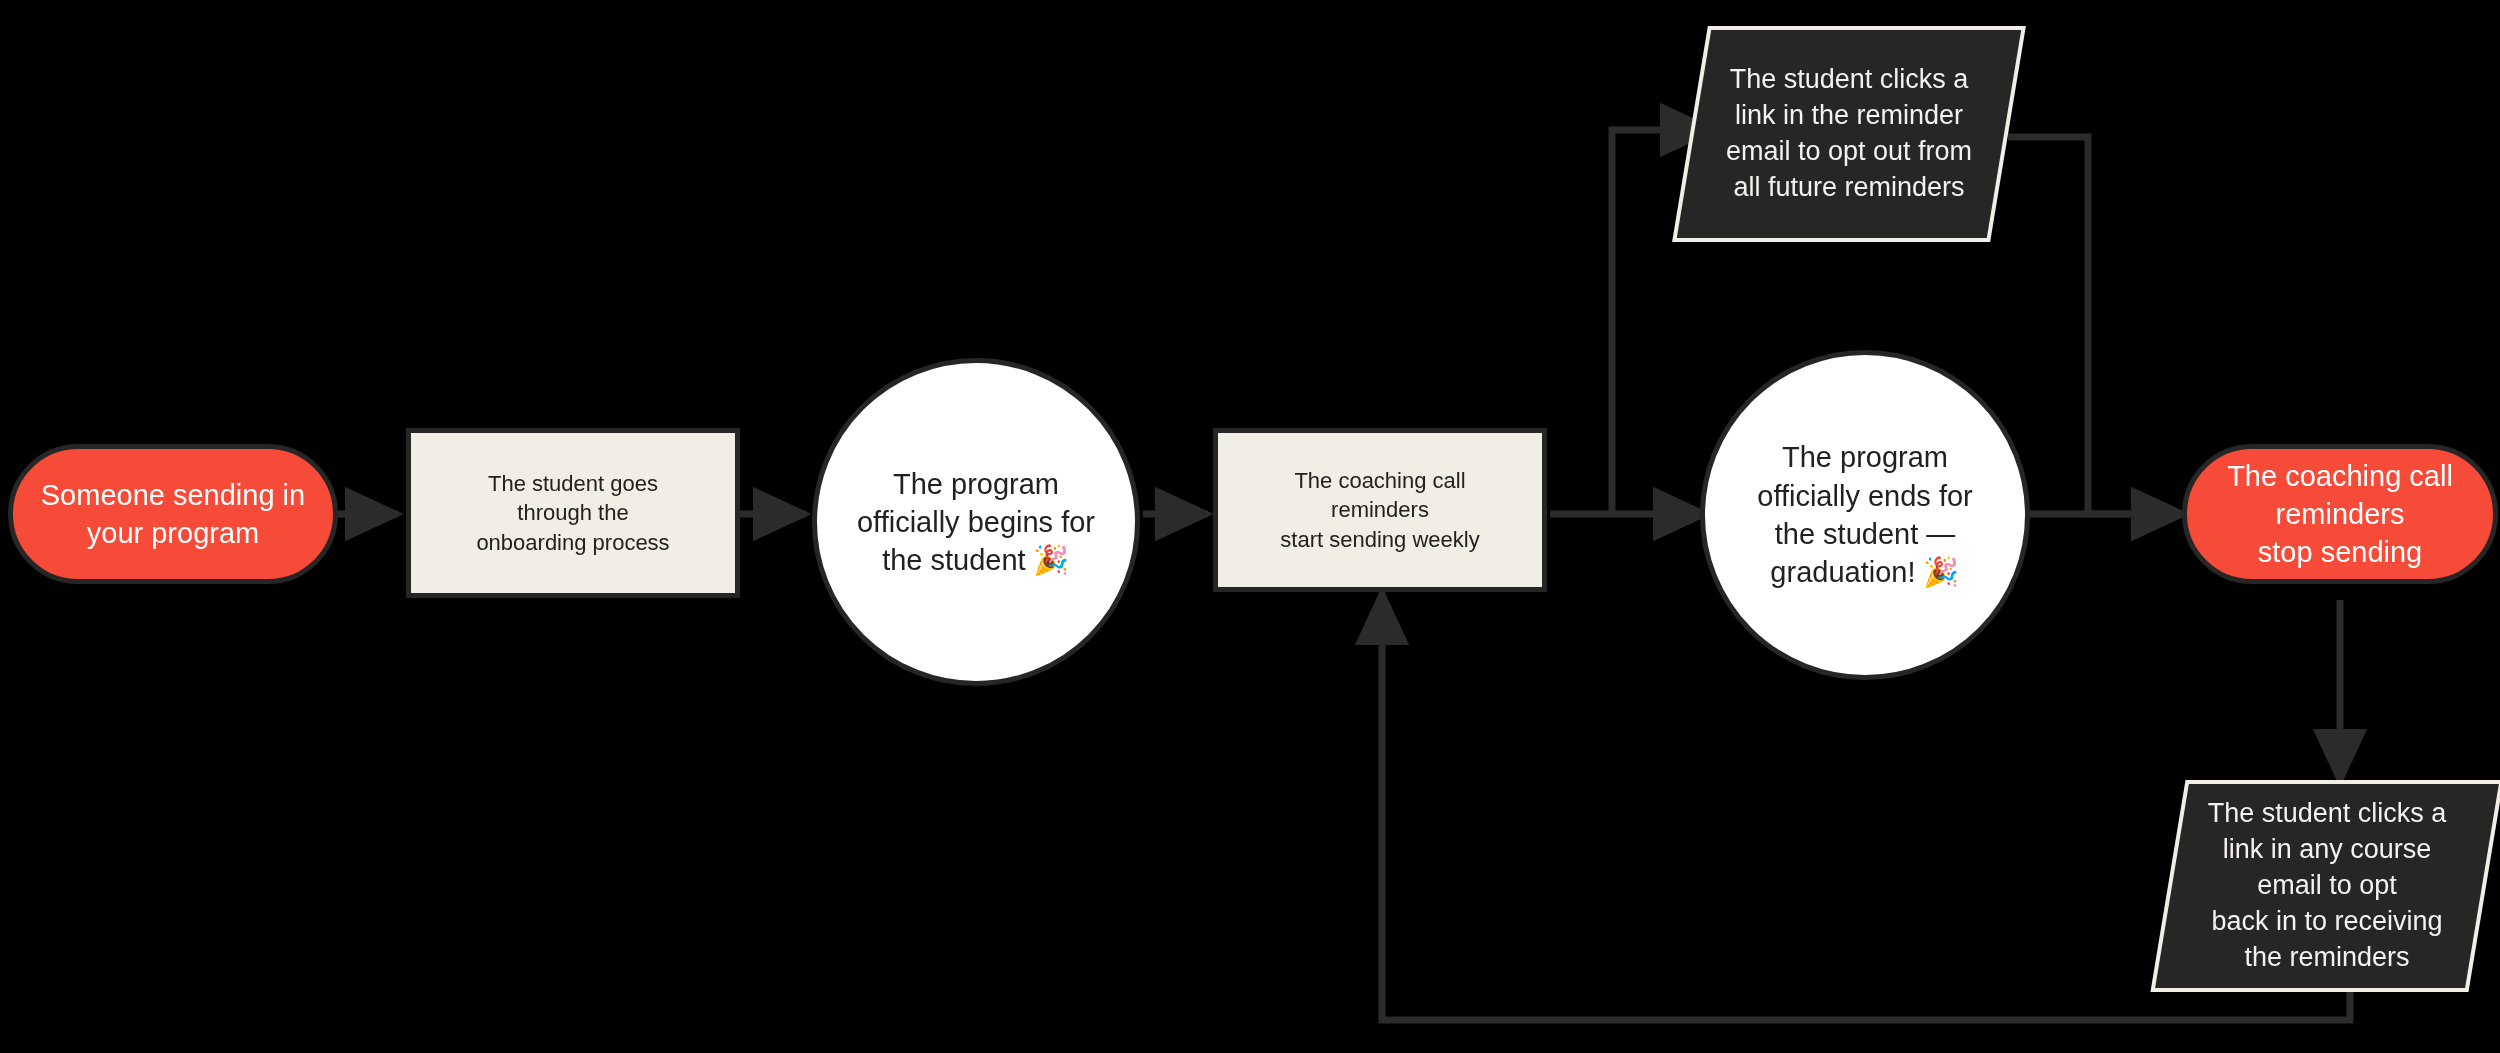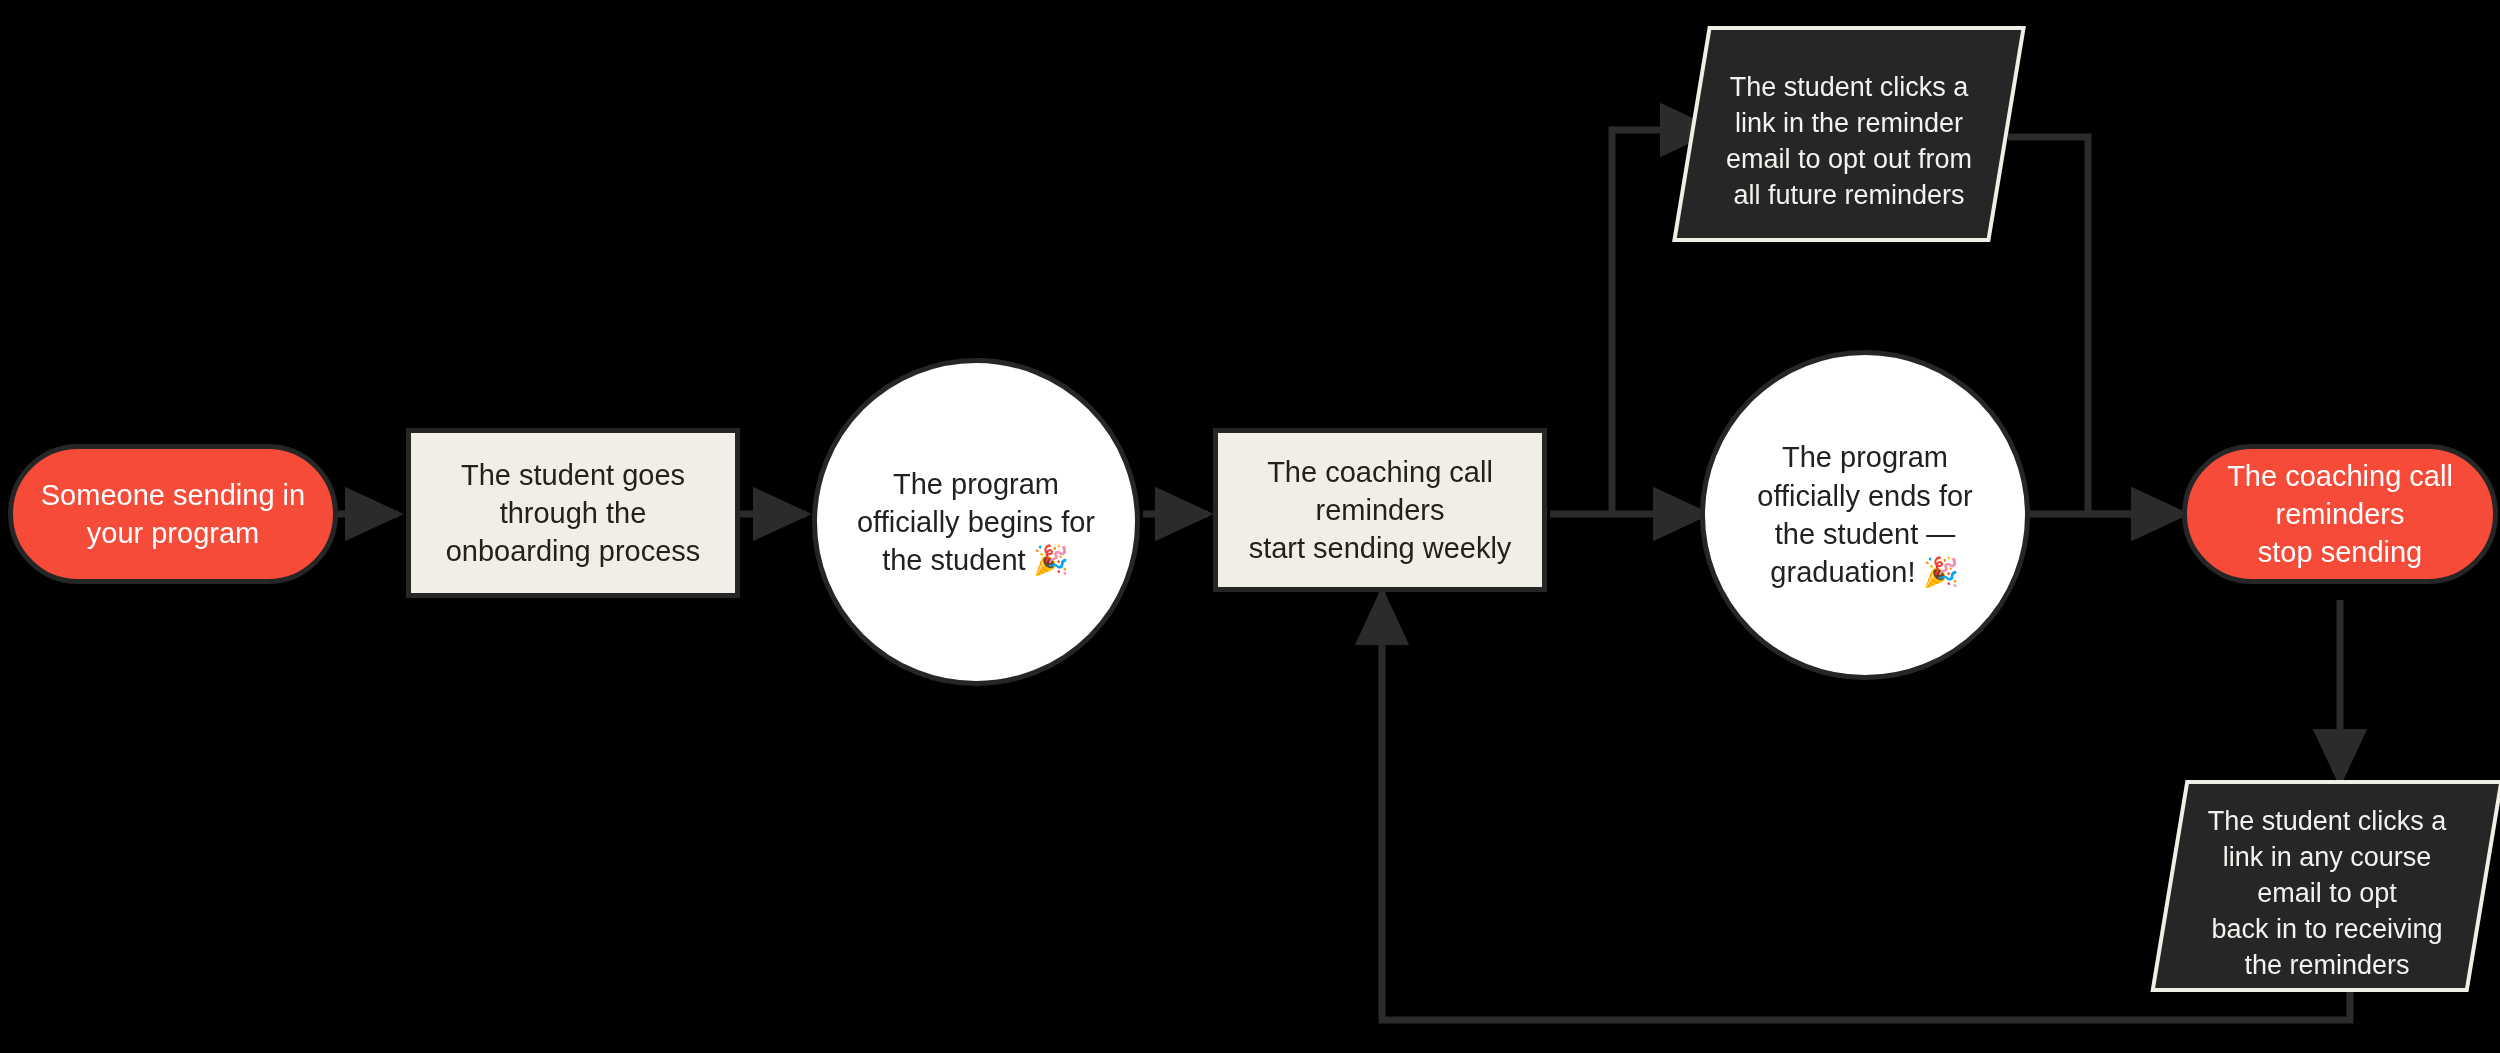--- a/index.html
+++ b/index.html
@@ -42,21 +42,21 @@
     border: 5px solid #262626;
     border-radius: 999px;
     color: #ffffff;
     font-size: 29px;
   }
   
   .n-process {
     background: #F1EEE6;
     border: 5px solid #262626;
     color: #23211e;
-    font-size: 29px;
+    font-size: 22px;
   }
   
   .n-circle {
     background: #FFFFFF;
     border: 5px solid #262626;
     border-radius: 50%;
     color: #23211e;
     font-size: 29px;
   }
   
@@ -68,21 +68,21 @@
     left: 0; top: 0;
     width: 100%;
     height: 100%;
     background: #262626;
     border: 4px solid #F1EEE6;
     box-sizing: border-box;
     transform: skewX(-9.4deg);
   }
   .n-para-text {
     position: absolute;
-    left: 0; top: 8px;
+    left: 0; top: 0;
     width: 100%;
     height: 100%;
     display: flex;
     align-items: center;
     justify-content: center;
     text-align: center;
     color: #F4F2EE;
     font-size: 27px;
     line-height: 1.33;
     white-space: pre-line;

